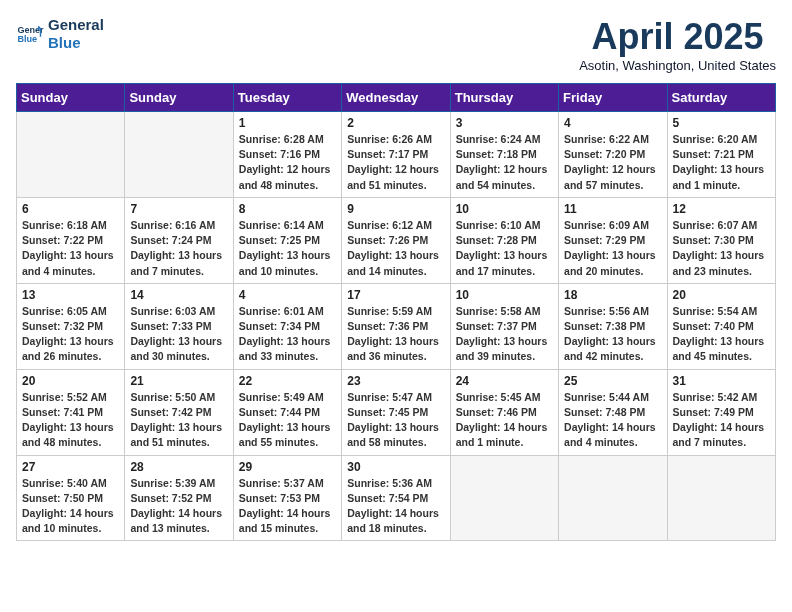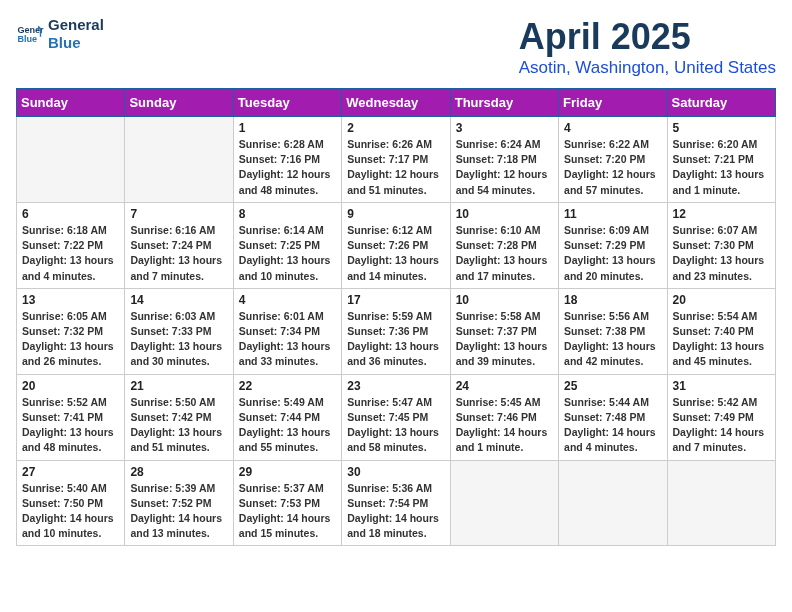--- a/index.html
+++ b/index.html
@@ -19,38 +19,38 @@
     .logo {
       display: flex;
       align-items: center;
       gap: 4px;
     }
     .logo-icon {
       width: 28px;
       height: 28px;
     }
     .title-block {
-      text-align: left;
+      text-align: center;
     }
     .main-title {
       font-size: 36px;
       font-weight: bold;
       color: #1a3a5c;
     }
     .subtitle {
-      font-size: 17px;
-      color: #1d4ed8;
+      font-size: 13px;
+      color: #0f172a;
     }
     .calendar {
       width: 100%;
       border-collapse: collapse;
       border: 1px solid #ccc;
     }
     .calendar th {
-      background: #a21caf;
+      background: #4c1d95;
       color: #fff;
       font-size: 13px;
       font-weight: bold;
       padding: 6px 4px;
       text-align: left;
       border: 1px solid #1a5fa0;
     }
     .calendar td {
       vertical-align: top;
       border: 1px solid #ccc;

